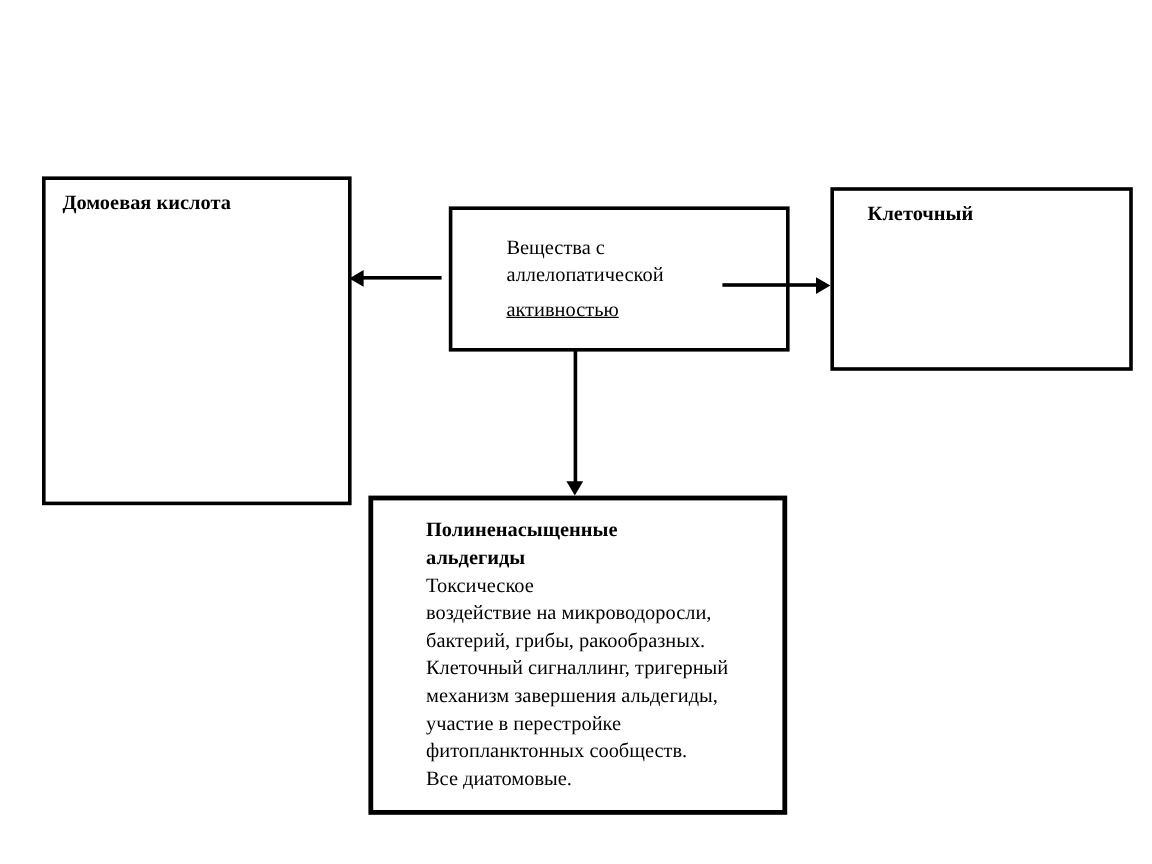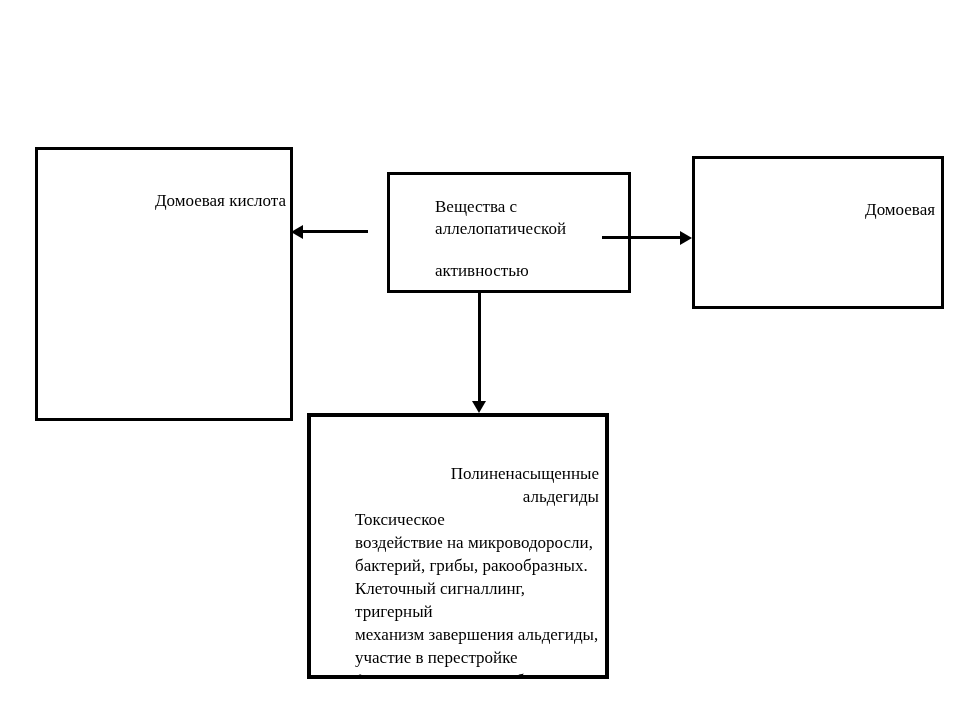--- a/index.html
+++ b/index.html
@@ -14,35 +14,34 @@
   }
   .box {
     position: absolute;
     background: #ffffff;
     border: 3px solid #000000;
     box-sizing: border-box;
     overflow: hidden;
     font-size: 17px;
   }
   .box-title {
-    font-weight: normal;
-    text-align: right;
+    font-weight: bold;
+    text-align: left;
     white-space: pre-line;
     line-height: 23px;
-    margin-top: 32px;
   }
   .box-body {
     white-space: normal;
   }
   .seg { white-space: pre-line; }
   .left-box   { left: 35px;  top: 147px; width: 258px; height: 274px; padding: 7px 4px 0 14px; line-height: 22px; }
-  .center-box { left: 387px; top: 172px; width: 244px; height: 121px; padding: 21px 8px 0 45px; line-height: 22px; }
+  .center-box { left: 374px; top: 172px; width: 284px; height: 121px; padding: 21px 8px 0 45px; line-height: 22px; }
   .right-box  { left: 692px; top: 156px; width: 252px; height: 153px; padding: 7px 6px 0 28px; line-height: 23px; }
-  .bottom-box { left: 307px; top: 413px; width: 302px; height: 266px; padding: 13px 6px 0 44px; line-height: 23px; border-width: 4px; }
-  .center-box .line2 { margin-top: 20px; white-space: pre-line; }
+  .bottom-box { left: 307px; top: 413px; width: 349px; height: 266px; padding: 13px 6px 0 44px; line-height: 23px; border-width: 4px; }
+  .center-box .line2 { margin-top: 7px; white-space: pre-line; text-decoration: underline; }
   .hline { position: absolute; background: #000000; height: 3px; }
   .vline { position: absolute; background: #000000; width: 3px; }
   .tri { position: absolute; width: 0; height: 0; }
   .tri-left  { border-top: 7px solid transparent; border-bottom: 7px solid transparent; border-right: 12px solid #000000; }
   .tri-right { border-top: 7px solid transparent; border-bottom: 7px solid transparent; border-left: 12px solid #000000; }
   .tri-down  { border-left: 7px solid transparent; border-right: 7px solid transparent; border-top: 12px solid #000000; }
   .arrow-left-line  { left: 302px; top: 230px; width: 66px; }
   .arrow-left-head  { left: 291px; top: 225px; }
   .arrow-right-line { left: 602px; top: 236px; width: 80px; }
   .arrow-right-head { left: 680px; top: 231px; }
@@ -59,21 +58,21 @@
     <div class="seg">Вещества с
 аллелопатической</div>
     <div class="line2">активностью</div>
   </div>
 
   <div class="box left-box">
     <div class="box-title">Домоевая кислота</div>
   </div>
 
   <div class="box right-box">
-    <div class="box-title">Домоевая</div>
+    <div class="box-title">Клеточный</div>
   </div>
 
   <div class="box bottom-box">
     <div class="box-title">Полиненасыщенные
 альдегиды</div>
     <div class="box-body seg">Токсическое
 воздействие на микроводоросли,
 бактерий, грибы, ракообразных.
 Клеточный сигналлинг, тригерный
 механизм завершения альдегиды,

